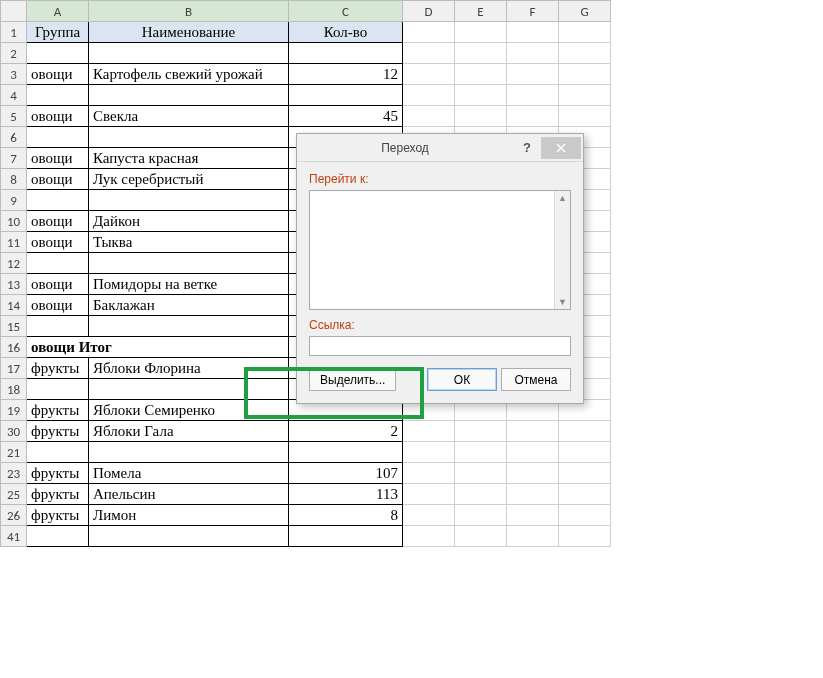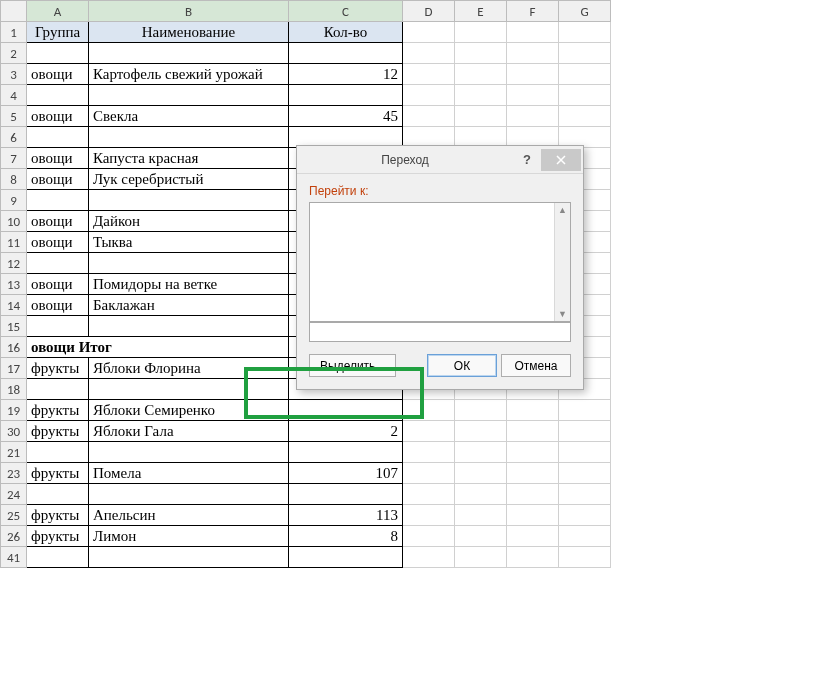--- a/index.html
+++ b/index.html
@@ -57,21 +57,21 @@
 
   .colA { width: 62px; }
   .colB { width: 200px; }
   .colC { width: 114px; }
   .colN { width: 52px; }
 
   
   .dialog {
     position: absolute;
     left: 296px;
-    top: 145px;
+    top: 133px;
     width: 288px;
     background: #f0f0f0;
     border: 1px solid #a9a9a9;
     box-shadow: 3px 3px 8px rgba(0,0,0,0.25);
     font-family: "Segoe UI", Arial, sans-serif;
     font-size: 12px;
     color: #333;
   }
   .titlebar {
     height: 28px;
@@ -406,30 +406,20 @@
         <td class="rowhdr">23</td>
         <td class="dark serif">фрукты</td>
         <td class="dark serif">Помела</td>
         <td class="dark serif num">107</td>
         <td></td>
         <td></td>
         <td></td>
         <td></td>
       </tr>
       <tr>
-        <td class="rowhdr">24</td>
-        <td class="dark serif"></td>
-        <td class="dark serif"></td>
-        <td class="dark serif num"></td>
-        <td></td>
-        <td></td>
-        <td></td>
-        <td></td>
-      </tr>
-      <tr>
         <td class="rowhdr">25</td>
         <td class="dark serif">фрукты</td>
         <td class="dark serif">Апельсин</td>
         <td class="dark serif num">113</td>
         <td></td>
         <td></td>
         <td></td>
         <td></td>
       </tr>
       <tr>
@@ -466,20 +456,21 @@
     </div>
   </div>
   <div class="dlg-body">
     <div class="dlg-label">Перейти к:</div>
     <div class="listbox">
       <div class="sb">
         <span>▲</span>
         <span>▼</span>
       </div>
     </div>
+    <div class="dlg-label" style="margin-top:8px">Ссылка:</div>
     <input class="txt" type="text" value="" style="">
     <div class="btnrow">
       <button class="btn">Выделить...</button>
       <div class="spacer"></div>
       <button class="btn default">ОК</button>
       <button class="btn">Отмена</button>
     </div>
   </div>
 </div>
 

